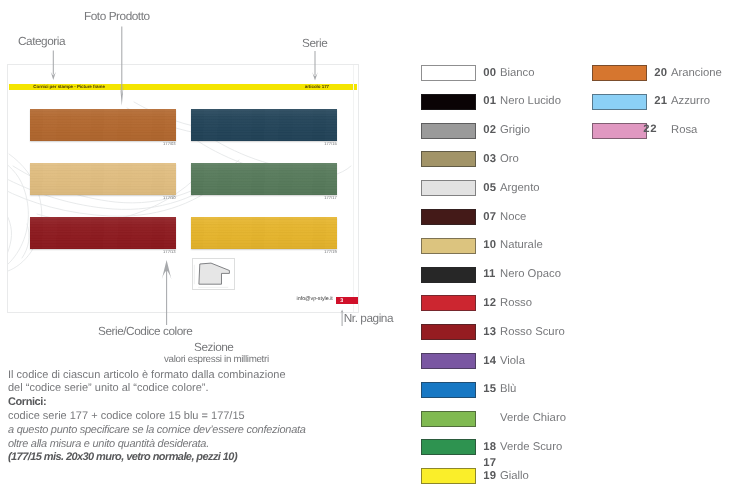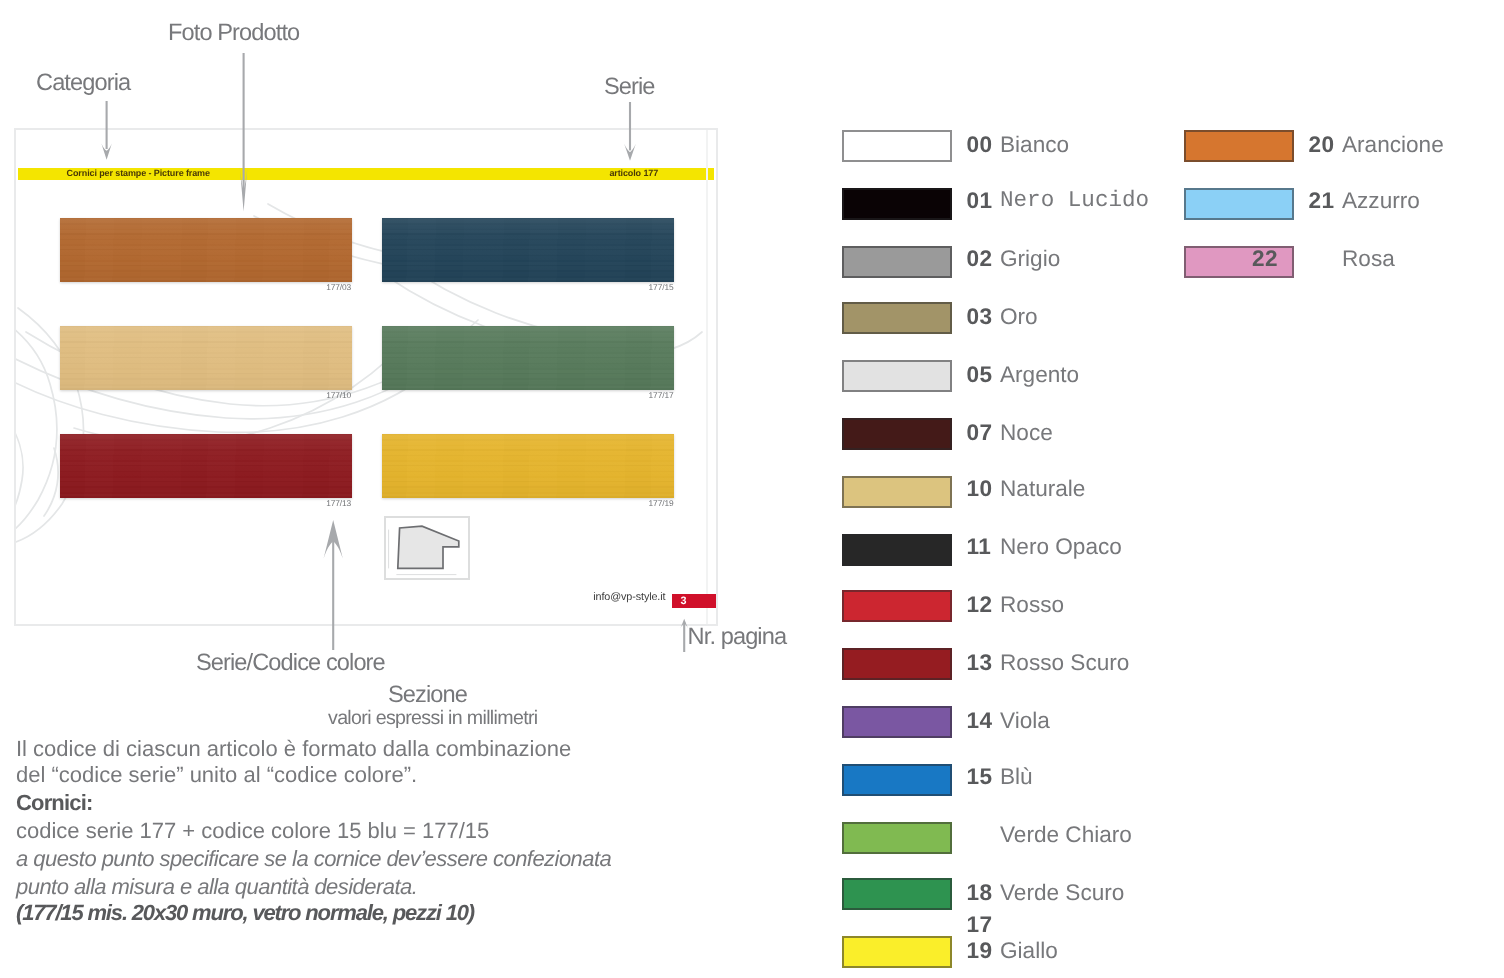--- a/index.html
+++ b/index.html
@@ -136,31 +136,31 @@
     <path d="M342.1 309.4 L344.0 314.2 C 343.3 312.9 342.7 312.2 342.1 311.8 C 341.5 312.2 340.9 312.9 340.2 314.2 Z"></path>
   </g>
 </svg>
 
 <div id="order">
   <div>Il codice di ciascun articolo è formato dalla combinazione</div>
   <div>del “codice serie” unito al “codice colore”.</div>
   <div class="b">Cornici:</div>
   <div>codice serie 177 + codice colore 15 blu = 177/15</div>
   <div class="i">a questo punto specificare se la cornice dev’essere confezionata</div>
-  <div class="i">punto alla misura e alla quantità desiderata.</div>
+  <div class="i">oltre alla misura e unito quantità desiderata.</div>
   <div class="bi">(177/15 mis. 20x30 muro, vetro normale, pezzi 10)</div>
 </div>
 
 <div id="legend">
     <div class="sw" style="left: 421px; top: 65px; width: 55px; height: 16px; background: rgb(255, 255, 255);"></div>
     <div class="swcode" style="left: 483.2px; top: 66.5px;">00</div>
     <div class="swname" style="left: 500px; top: 66.5px;">Bianco</div>
     <div class="sw" style="left: 421px; top: 93.8px; width: 55px; height: 16px; background: rgb(10, 3, 5);"></div>
     <div class="swcode" style="left: 483.2px; top: 95.3px;">01</div>
-    <div class="swname" style="left: 500px; top: 95.3px; font-family: Liberation Mono, monospace;">Nero Lucido</div>
+    <div class="swname" style="left: 500px; top: 95.3px;">Nero Lucido</div>
     <div class="sw" style="left: 421px; top: 122.6px; width: 55px; height: 16px; background: rgb(154, 154, 154);"></div>
     <div class="swcode" style="left: 483.2px; top: 124.1px;">02</div>
     <div class="swname" style="left: 500px; top: 124.1px;">Grigio</div>
     <div class="sw" style="left: 421px; top: 151.4px; width: 55px; height: 16px; background: rgb(162, 148, 104);"></div>
     <div class="swcode" style="left: 483.2px; top: 152.9px;">03</div>
     <div class="swname" style="left: 500px; top: 152.9px; text-align: center;">Oro</div>
     <div class="sw" style="left: 421px; top: 180.2px; width: 55px; height: 16px; background: rgb(226, 226, 226);"></div>
     <div class="swcode" style="left: 483.2px; top: 181.7px;">05</div>
     <div class="swname" style="left: 500px; top: 181.7px;">Argento</div>
     <div class="sw" style="left: 421px; top: 209px; width: 55px; height: 16px; background: rgb(68, 26, 24);"></div>
@@ -193,15 +193,15 @@
     <div class="sw" style="left: 421px; top: 468.2px; width: 55px; height: 16px; background: rgb(250, 238, 42);"></div>
     <div class="swcode" style="left: 483.2px; top: 469.7px;">19</div>
     <div class="swname" style="left: 500px; top: 469.7px;">Giallo</div>
     <div class="sw" style="left: 592px; top: 65px; width: 55px; height: 16px; background: rgb(214, 118, 47);"></div>
     <div class="swcode" style="left: 654.2px; top: 66.5px;">20</div>
     <div class="swname" style="left: 671px; top: 66.5px;">Arancione</div>
     <div class="sw" style="left: 592px; top: 93.8px; width: 55px; height: 16px; background: rgb(139, 208, 246);"></div>
     <div class="swcode" style="left: 654.2px; top: 95.3px;">21</div>
     <div class="swname" style="left: 671px; top: 95.3px;">Azzurro</div>
     <div class="sw" style="left: 592px; top: 122.6px; width: 55px; height: 16px; background: rgb(224, 152, 193);"></div>
-    <div class="swcode" style="left: 626px; top: 124.1px;">22</div>
+    <div class="swcode" style="left: 643px; top: 124.1px; font-family: Liberation Mono, monospace;">22</div>
     <div class="swname" style="left: 671px; top: 124.1px;">Rosa</div>
   </div>
 
 </body></html>

